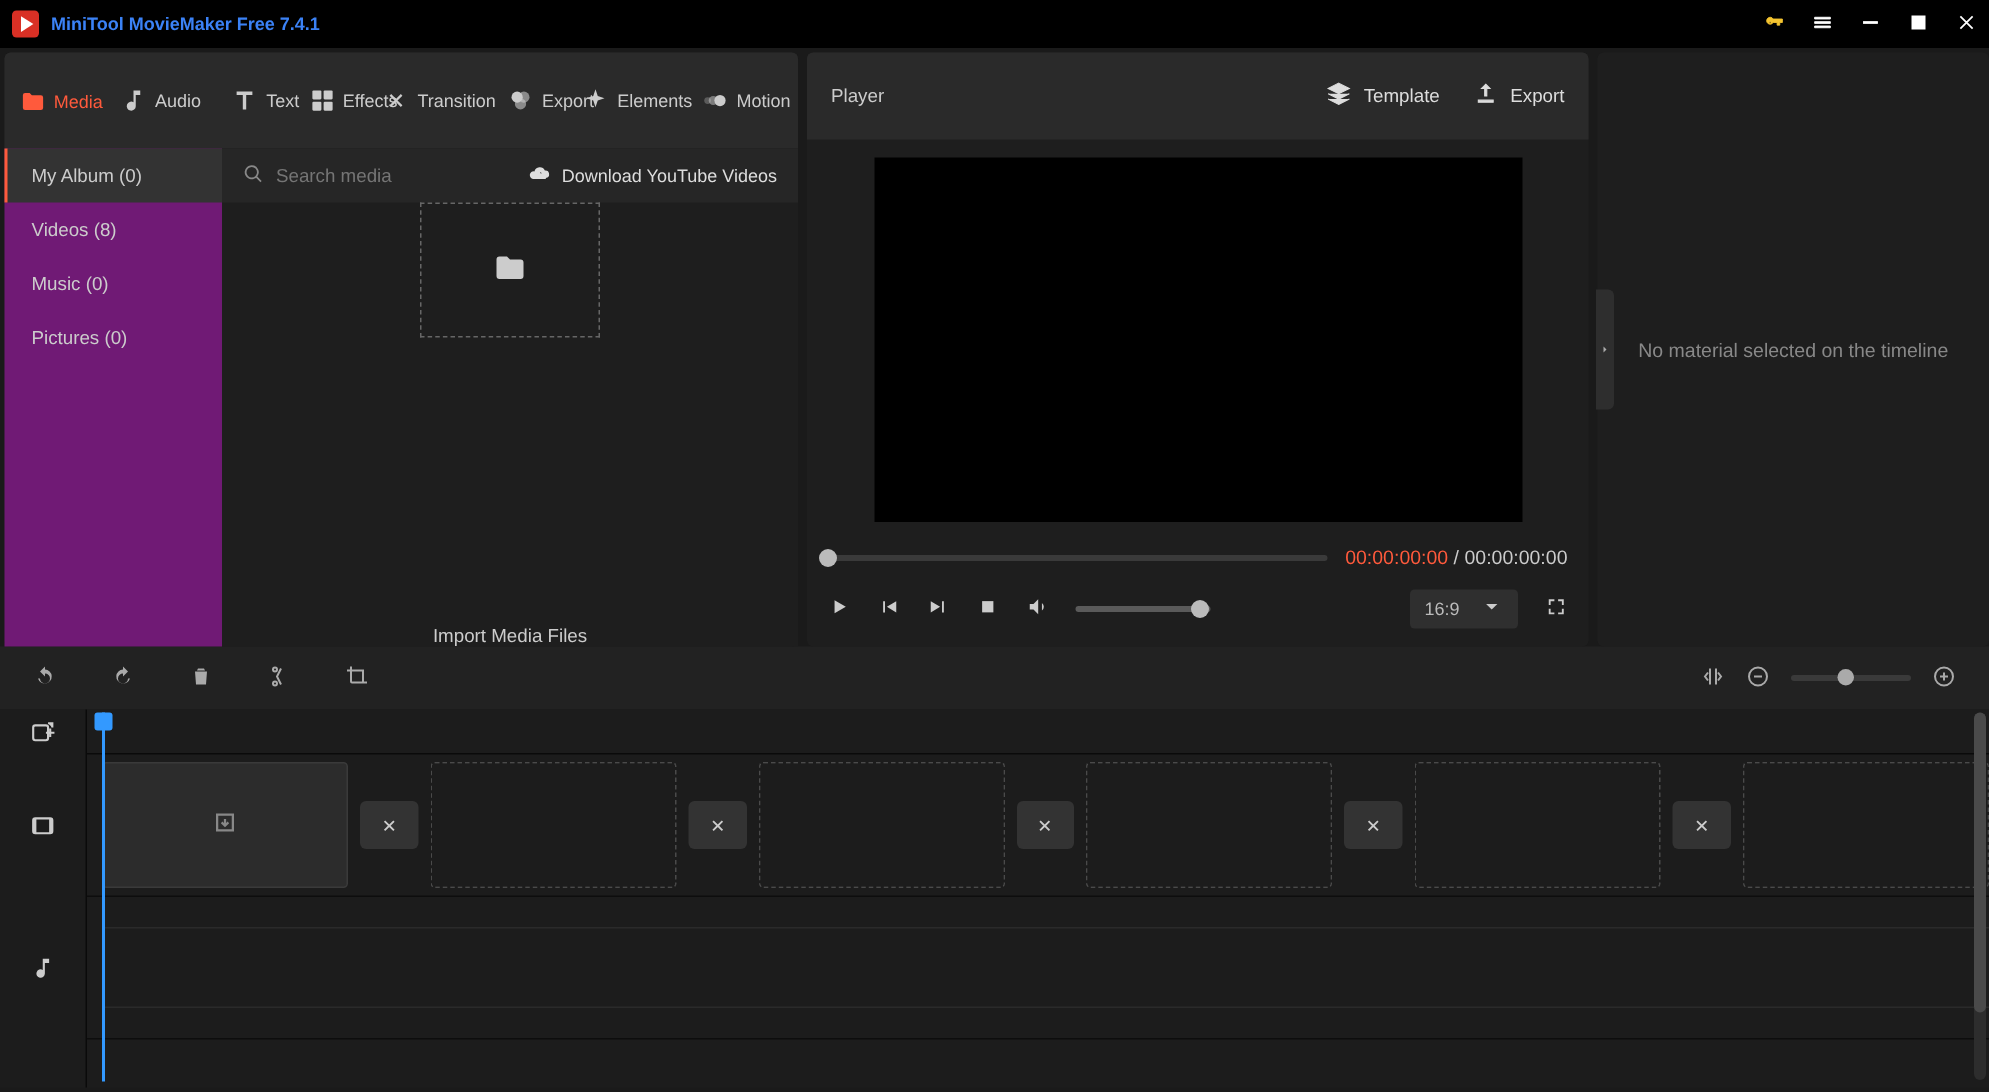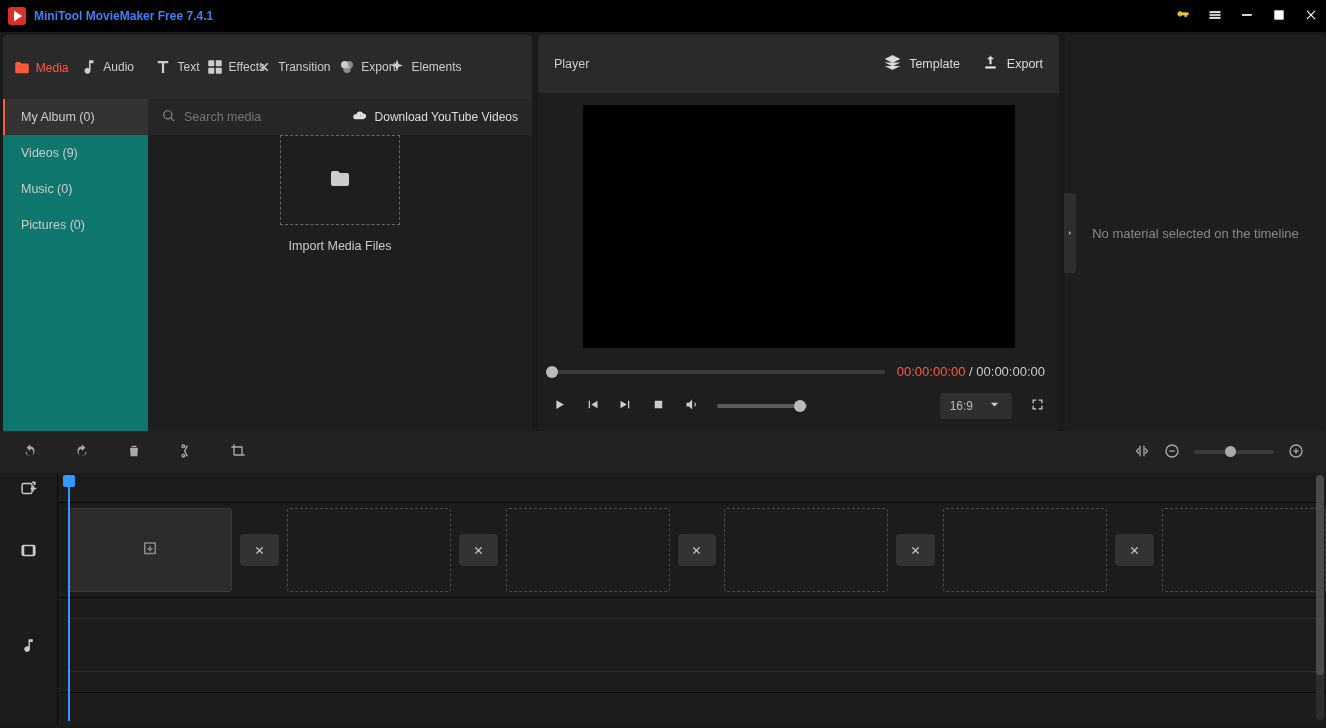--- a/index.html
+++ b/index.html
@@ -20,31 +20,31 @@
   .lib-panel { width: 529px; background:#1e1e1e; border-radius:4px; display:flex; flex-direction:column;}
   .top-tabs { display:flex; background:#2a2a2a; border-radius:4px 4px 0 0; height:64px;}
   .top-tab { flex:0 0 auto; width: 65.5px; display:flex; flex-direction:row; align-items:center; justify-content:flex-end; gap:5px; color:#ccc; cursor:pointer;}
   .top-tab.active { color:#ff5a3c; }
   .top-tab .ticon { height:20px; display:flex; align-items:center; justify-content:center;}
   .top-tab .ticon svg { width:18px; height:18px; fill: currentColor; }
   .top-tab .tlabel { font-size:12px; }
   .top-tab.active { border-top: 2px solid transparent; }
 
   .lib-body { flex:1; display:flex; }
-  .side-cats { width: 145px; background:#0f766e; border-right:0px solid #000; }
+  .side-cats { width: 145px; background:#701a75; border-right:0px solid #000; }
   .side-cat { padding: 11px 18px; color:#ccc; font-size:12.5px; cursor:pointer;}
   .side-cat.active { background:#333; border-left: 2px solid #ff5a3c; padding-left:16px; }
 
   .lib-content { flex:1; background:#1e1e1e; display:flex; flex-direction:column; }
   .lib-search-row { height: 36px; display:flex; align-items:center; padding: 0 14px; background:#262626; gap:10px;}
   .lib-search-row .search { flex:1; display:flex; align-items:center; gap:8px; color:#888;}
   .lib-search-row .search input { background:transparent; border:none; color:#ef4444; outline:none; font-size:12.5px; width:100%;}
   .lib-search-row .dl-link { display:flex; align-items:center; gap:8px; color:#ddd; font-size:12px; cursor:pointer;}
 
-  .import-area { flex:1; display:flex; flex-direction:column; align-items:center; justify-content:flex-start; gap:14px;}
+  .import-area { flex:1; display:flex; flex-direction:column; align-items:center; justify-content:space-between; }
   .import-box { width:120px; height:90px; border:1px dashed #666; display:flex; align-items:center; justify-content:center; cursor:pointer;}
   .import-box svg { width:24px; height:24px; fill:#ccc;}
   .import-label { color:#ccc; font-size:12.5px;}
 
   
   .player-panel { width:521px; background:#1e1e1e; border-radius:4px; display:flex; flex-direction:column;justify-content:space-between; }
   .player-head { height:64px; display:flex; align-items:center; padding:0 16px; background:#2a2a2a; border-radius:4px 4px 0 0;}
   .player-head .ptitle { flex:1; color:#ccc; font-size:12.5px;}
   .player-head .hbtn { display:flex; align-items:center; gap:8px; color:#ddd; font-size:12.5px; margin-left:22px; cursor:pointer;}
   .player-head .hbtn svg { width:17px; height:17px; fill:#ddd; stroke:#ddd;}
@@ -195,26 +195,36 @@
         <span class="tlabel">Export</span>
       </div>
       <div class="top-tab">
         <span class="ticon">
             <svg viewBox="0 0 24 24">
               <path d="M12 2l2 6 6 2-6 2-2 6-2-6-6-2 6-2z"></path>
             </svg>
           </span>
         <span class="tlabel">Elements</span>
       </div>
+      <div class="top-tab">
+        <span class="ticon">
+            <svg viewBox="0 0 24 24">
+              <circle cx="16" cy="12" r="5"></circle>
+              <circle cx="10" cy="12" r="4" fill-opacity="0.5"></circle>
+              <circle cx="5" cy="12" r="3" fill-opacity="0.3"></circle>
+            </svg>
+          </span>
+        <span class="tlabel">Motion</span>
+      </div>
     </div>
 
     <div class="lib-body">
       <div class="side-cats">
         <div class="side-cat active">My Album (0)</div>
-        <div class="side-cat">Videos (9)</div>
+        <div class="side-cat">Videos (8)</div>
         <div class="side-cat">Music (0)</div>
         <div class="side-cat">Pictures (0)</div>
       </div>
       <div class="lib-content">
         <div class="lib-search-row">
           <div class="search">
             <span><svg width="14" height="14" viewBox="0 0 24 24" fill="#888">
                   <path d="M10 2a8 8 0 1 0 4.9 14.3l5 5 1.4-1.4-5-5A8 8 0 0 0 10 2zm0 2a6 6 0 1 1 0 12 6 6 0 0 1 0-12z"></path>
                 </svg></span>
             <input placeholder="Search media" style="">

